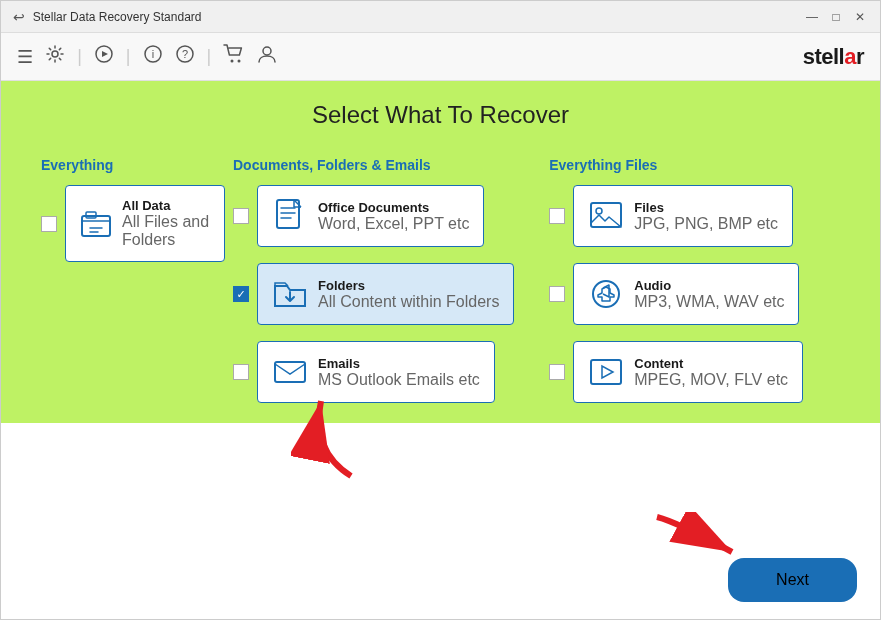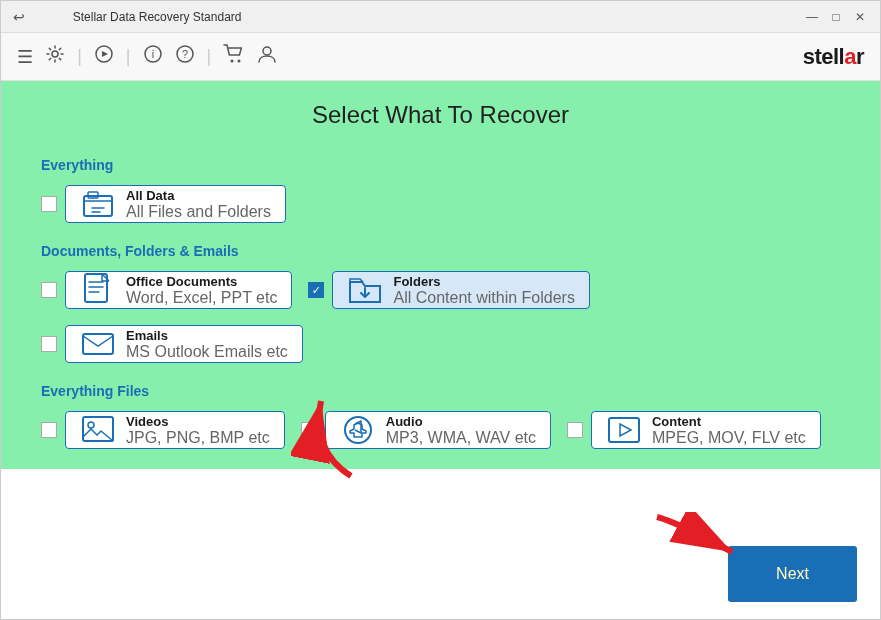--- a/index.html
+++ b/index.html
@@ -22,21 +22,20 @@
       border-bottom: 1px solid #ddd;
     }
     .title-bar-left {
       display: flex;
       align-items: center;
       gap: 8px;
     }
     .title-bar-title {
       font-size: 12px;
       color: #333;
-      margin-left: 40px;
     }
     .title-bar-back {
       font-size: 14px;
       color: #555;
     }
     .title-bar-controls {
       display: flex;
       gap: 8px;
     }
     .title-bar-btn {
@@ -77,21 +76,21 @@
     }
     .toolbar-brand {
       font-size: 22px;
       font-weight: bold;
       color: #1a1a1a;
       letter-spacing: -0.5px;
     }
     
     .main {
       padding: 20px 40px;
-      background: #86efac;
+      background: #bef264;
     }
     .page-title {
       font-size: 24px;
       font-weight: 400;
       color: #222;
       text-align: center;
       margin-bottom: 28px;
     }
     
     .section-title {
@@ -119,21 +118,21 @@
       content: '✓';
       color: white;
       font-size: 11px;
     }
     .option-card {
       display: flex;
       align-items: center;
       gap: 10px;
       border: 1.5px solid #1a6eb5;
       border-radius: 4px;
-      padding: 0 14px;
+      padding: 12px 14px;
       min-width: 160px;
       background: #fff;
       cursor: pointer;
     }
     .option-card.selected {
       background: #d6e8f7;
       border-color: #1a6eb5;
     }
     .option-card-icon {
       width: 36px;
@@ -159,31 +158,31 @@
       align-items: center;
     }
     .option-item {
       display: flex;
       align-items: center;
       gap: 8px;
     }
     
     .sections {
       display: flex;
-      flex-direction: column;
-      gap: 20px;
+      flex-direction: row;
+      gap: 8px;
     }
     .next-btn {
       background: #1a6eb5;
-      color: #fef9c3;
+      color: #000000;
       border: none;
-      padding: 19px 48px;
+      padding: 13px 48px;
       font-size: 16px;
       font-weight: 500;
-      border-radius: 3px;
+      border-radius: 16px;
       cursor: pointer;
     }
     .content-area {
       position: relative;
     }
   </style>
 </head>
 <body>
 
 <div class="title-bar">
@@ -340,21 +339,21 @@
           <div class="option-checkbox"></div>
           <div class="option-card">
             <div class="option-card-icon">
               <svg width="34" height="30" viewBox="0 0 34 30" fill="none">
                 <rect x="2" y="2" width="30" height="24" rx="2" stroke="#1a6eb5" stroke-width="2" fill="none"></rect>
                 <circle cx="10" cy="10" r="3" stroke="#1a6eb5" stroke-width="1.5" fill="none"></circle>
                 <path d="M2 22l8-8 6 6 4-4 12 10" stroke="#1a6eb5" stroke-width="1.5" stroke-linecap="round" stroke-linejoin="round"></path>
               </svg>
             </div>
             <div class="option-card-text">
-              <div class="option-name">Videos</div>
+              <div class="option-name">Files</div>
               <div class="option-desc">JPG, PNG, BMP etc</div>
             </div>
           </div>
         </div>
 
         <div class="option-item">
           <div class="option-checkbox"></div>
           <div class="option-card">
             <div class="option-card-icon">
               <svg width="32" height="32" viewBox="0 0 32 32" fill="none">

